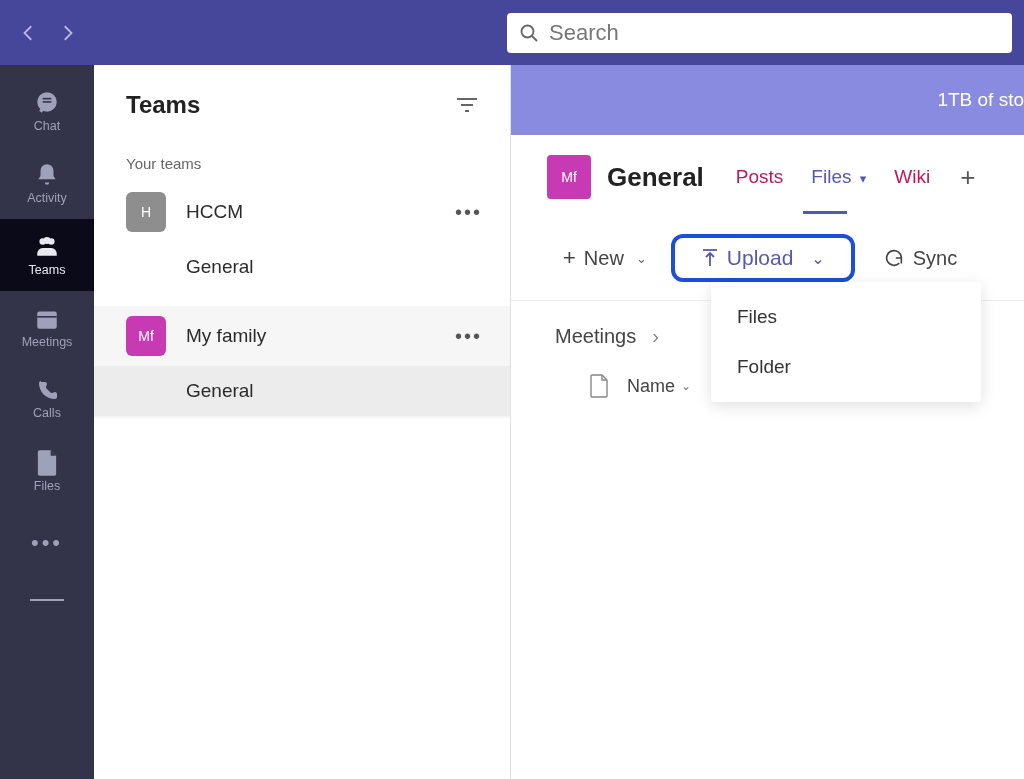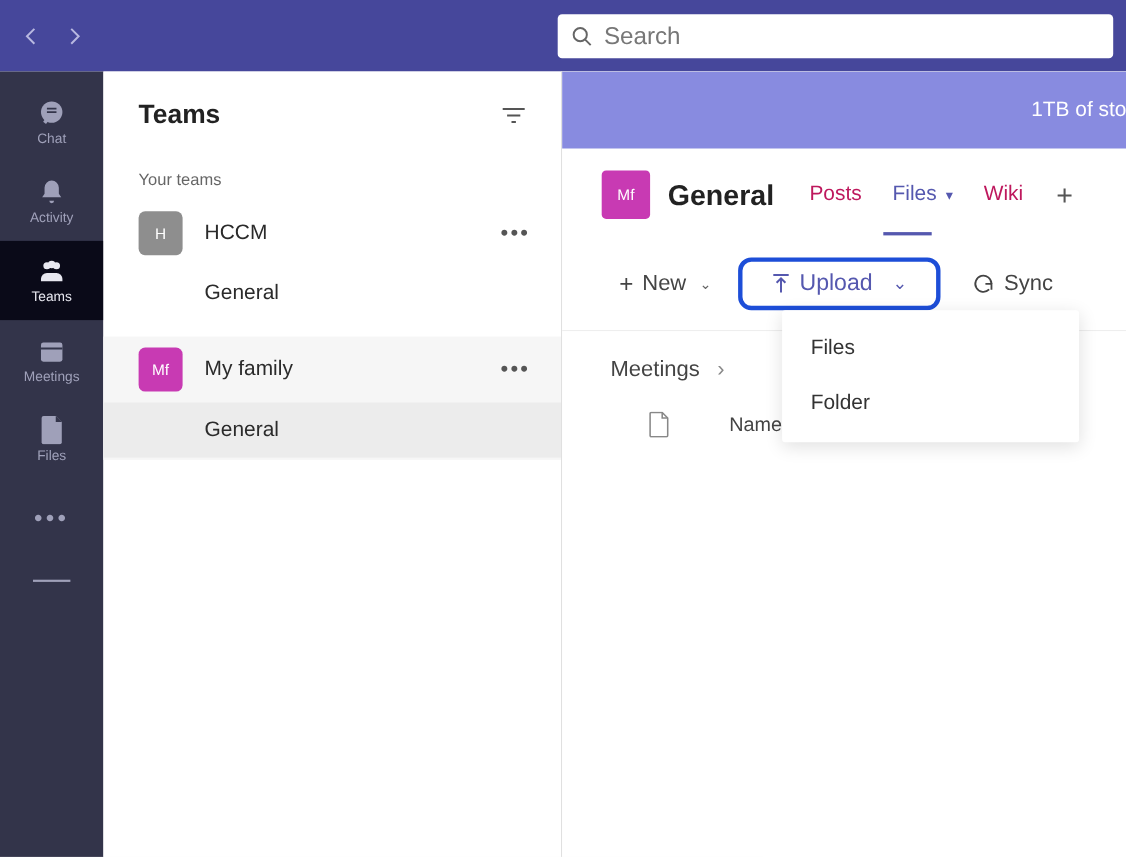--- a/index.html
+++ b/index.html
@@ -130,20 +130,28 @@
           <svg width="26" height="26" viewBox="0 0 24 24" fill="currentColor">
             <rect x="3" y="5" width="18" height="16" rx="2"></rect>
             <rect x="3" y="5" width="18" height="4" fill="#33344a" opacity="0"></rect>
             <line x1="3" y1="10" x2="21" y2="10" stroke="#33344a" stroke-width="1.5"></line>
           </svg>
         </span>
       <span class="rail-label">Meetings</span>
     </div>
     <div class="rail-item">
       <span>
+          <svg width="24" height="24" viewBox="0 0 24 24" fill="currentColor">
+            <path d="M6 2c-1 0-2 1-2 2 0 9 7 16 16 16 1 0 2-1 2-2v-3c0-1-1-2-2-2l-3 1c-1 0-1 0-2-1l-3-3c-1-1-1-1-1-2l1-3c0-1-1-2-2-2H6z"></path>
+          </svg>
+        </span>
+      <span class="rail-label">Calls</span>
+    </div>
+    <div class="rail-item">
+      <span>
           <svg width="22" height="26" viewBox="0 0 24 28" fill="currentColor">
             <path d="M4 0h12l6 6v20a2 2 0 0 1-2 2H4a2 2 0 0 1-2-2V2a2 2 0 0 1 2-2z"></path>
             <path d="M16 0v6h6" fill="#33344a"></path>
           </svg>
         </span>
       <span class="rail-label">Files</span>
     </div>
     <div class="rail-item">
       <span style="font-size:22px; letter-spacing:3px;">•••</span>
     </div>
@@ -242,20 +250,20 @@
       <span class="bc-chevron">›</span>
     </div>
 
     <div class="column-header-row">
       <span>
         <svg width="20" height="24" viewBox="0 0 20 24" fill="none" stroke="#888" stroke-width="1.4">
             <path d="M3 1h10l5 5v16a1 1 0 0 1-1 1H3a1 1 0 0 1-1-1V2a1 1 0 0 1 1-1z"></path>
             <path d="M13 1v5h5"></path>
           </svg>
       </span>
-      <span style="display:flex; align-items:center; gap:6px;margin-left:36px;">
+      <span style="display:flex; align-items:center; gap:6px;">
         <span>Name</span>
         <span style="font-size:12px; color:#777;">⌄</span>
       </span>
     </div>
 
   </div>
 </div>
 
 </body></html>

